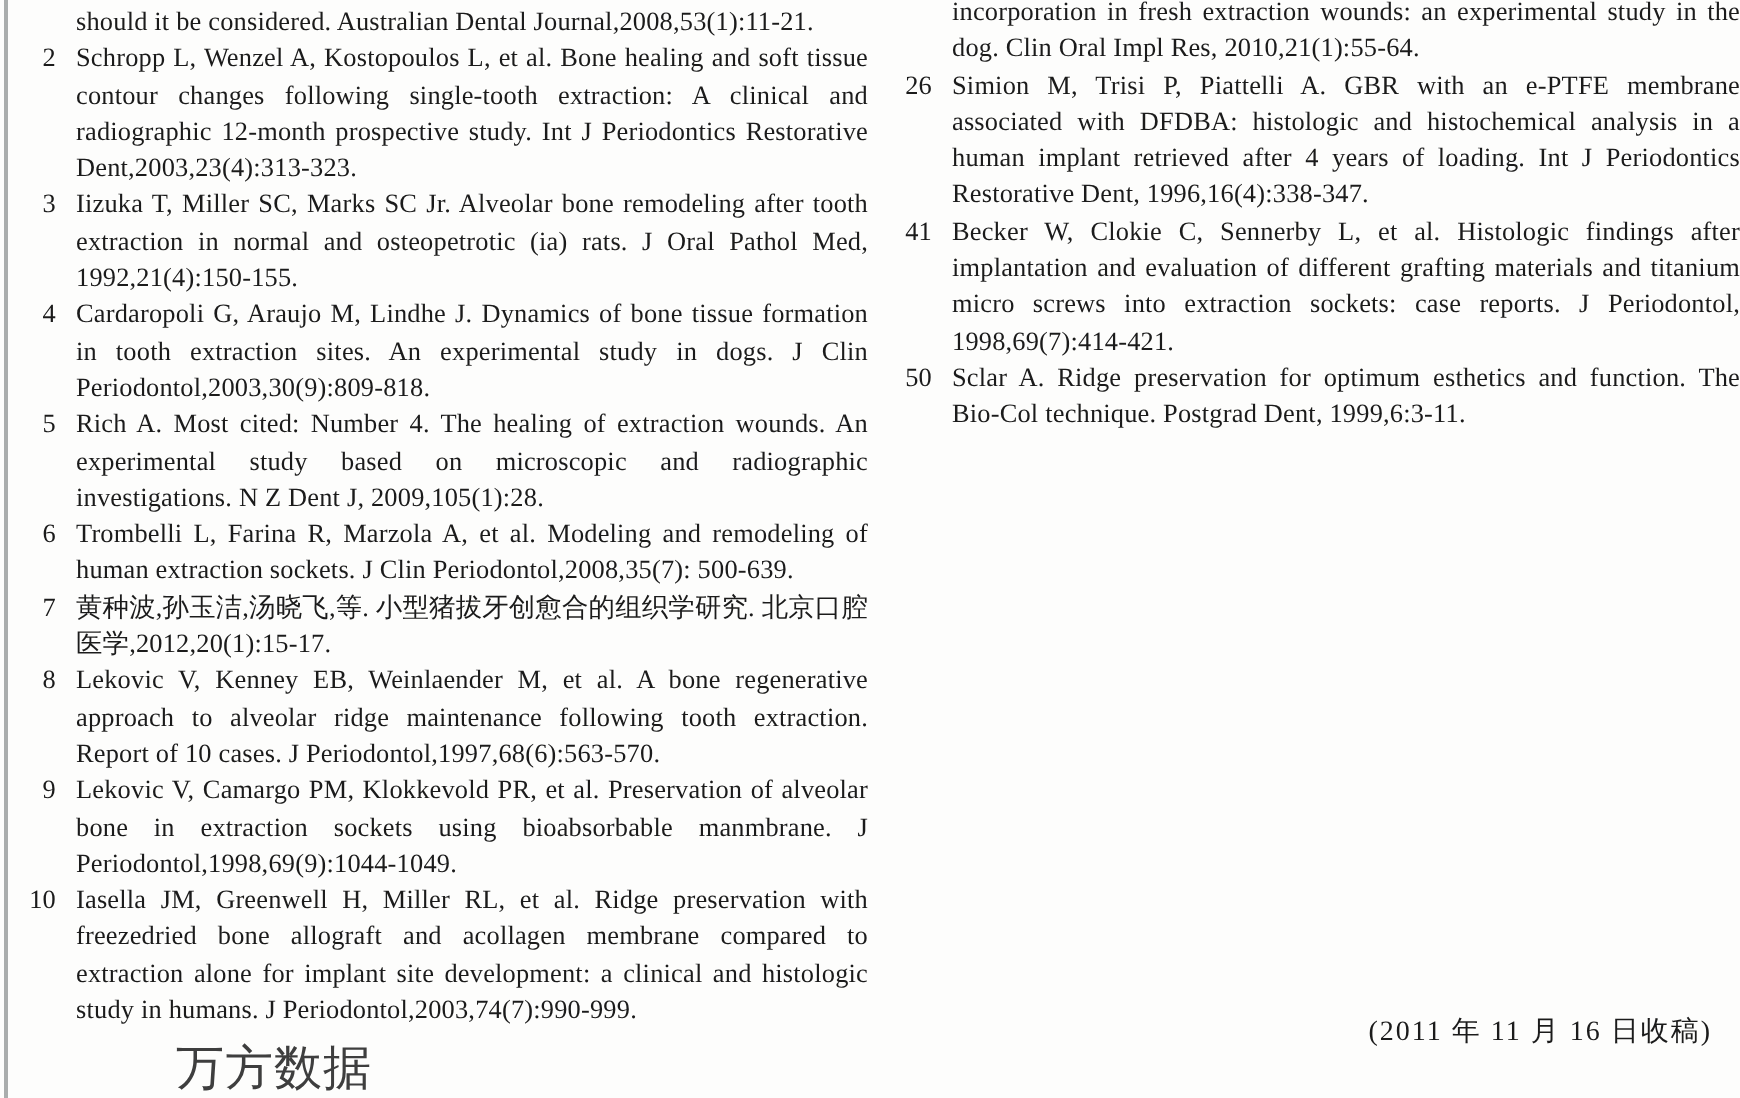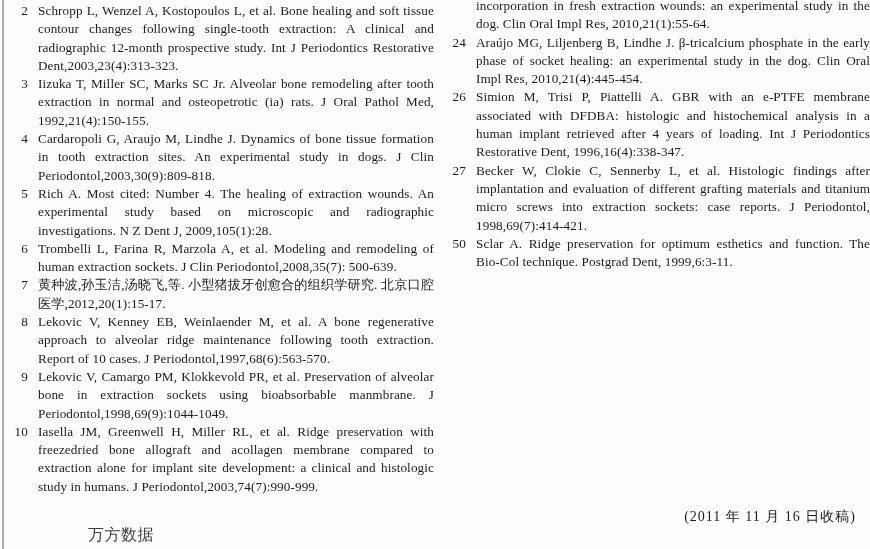--- a/index.html
+++ b/index.html
@@ -62,32 +62,36 @@
     right: 14px;
     font-size: 14px;
     letter-spacing: 1px;
     line-height: 18px;
     text-align: center;
   }
   .watermark {
     position: absolute;
     left: 88px;
     top: 525px;
-    font-size: 16px;
+    font-size: 24px;
     line-height: 20px;
     color: #3e3e3e;
     letter-spacing: 0.5px;
   }
 </style>
 </head>
 <body>
 
 <div class="scan-edge"></div>
 
 <div class="col col-left" id="col-left">
+  <div class="ref-row">
+    <span class="ref-num"></span>
+    <span class="ref-text">should it be considered. Australian Dental Journal,2008,53(1):11-21.</span>
+  </div>
 
   <div class="ref-row">
     <span class="ref-num">2</span>
     <span class="ref-text">Schropp L, Wenzel A, Kostopoulos L, et al. Bone healing and soft tissue contour changes following single-tooth extraction: A clinical and radiographic 12-month prospective study. Int J Periodontics Restorative Dent,2003,23(4):313-323.</span>
   </div>
 
   <div class="ref-row">
     <span class="ref-num">3</span>
     <span class="ref-text">Iizuka T, Miller SC, Marks SC Jr. Alveolar bone remodeling after tooth extraction in normal and osteopetrotic (ia) rats. J Oral Pathol Med, 1992,21(4):150-155.</span>
   </div>
@@ -128,33 +132,29 @@
   </div>
 </div>
 
 <div class="col col-right" id="col-right">
   <div class="ref-row">
     <span class="ref-num"></span>
     <span class="ref-text">incorporation in fresh extraction wounds: an experimental study in the dog. Clin Oral Impl Res, 2010,21(1):55-64.</span>
   </div>
 
 
-  <div class="ref-row">
-    <span class="ref-num">24</span>
-    <span class="ref-text">Araújo MG, Liljenberg B, Lindhe J. β-tricalcium phosphate in the early phase of socket healing: an experimental study in the dog. Clin Oral Impl Res, 2010,21(4):445-454.</span>
-  </div>
 
 
   <div class="ref-row">
     <span class="ref-num">26</span>
     <span class="ref-text">Simion M, Trisi P, Piattelli A. GBR with an e-PTFE membrane associated with DFDBA: histologic and histochemical analysis in a human implant retrieved after 4 years of loading. Int J Periodontics Restorative Dent, 1996,16(4):338-347.</span>
   </div>
 
   <div class="ref-row">
-    <span class="ref-num">27</span>
+    <span class="ref-num">41</span>
     <span class="ref-text">Becker W, Clokie C, Sennerby L, et al. Histologic findings after implantation and evaluation of different grafting materials and titanium micro screws into extraction sockets: case reports. J Periodontol, 1998,69(7):414-421.</span>
   </div>
 
 
 
   <div class="ref-row">
     <span class="ref-num">50</span>
     <span class="ref-text">Sclar A. Ridge preservation for optimum esthetics and function. The Bio-Col technique. Postgrad Dent, 1999,6:3-11.</span>
   </div>
 </div>

